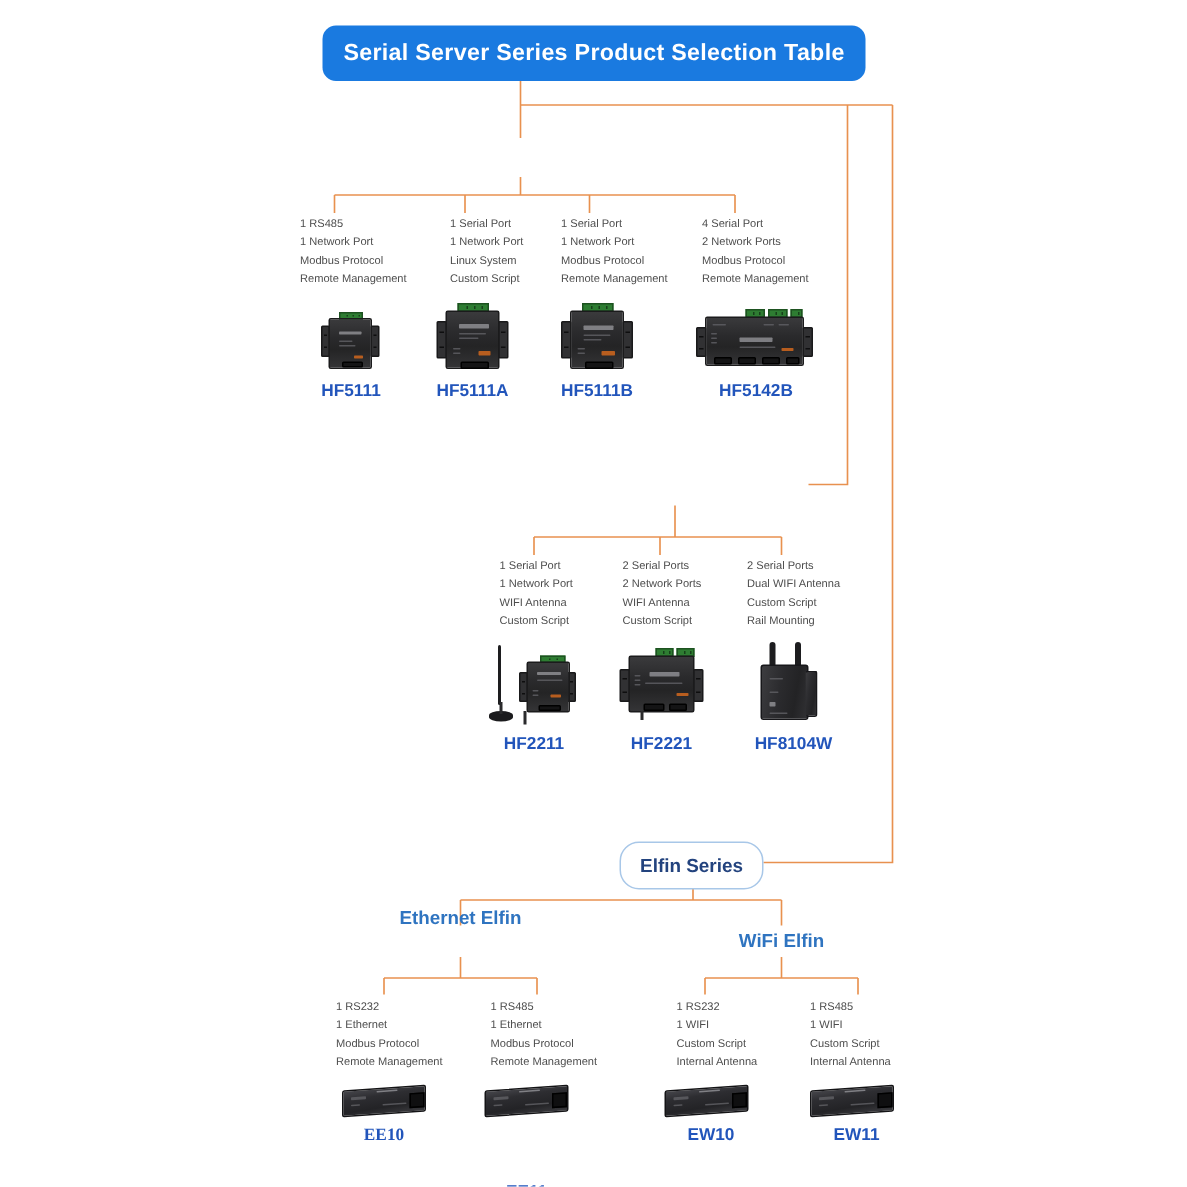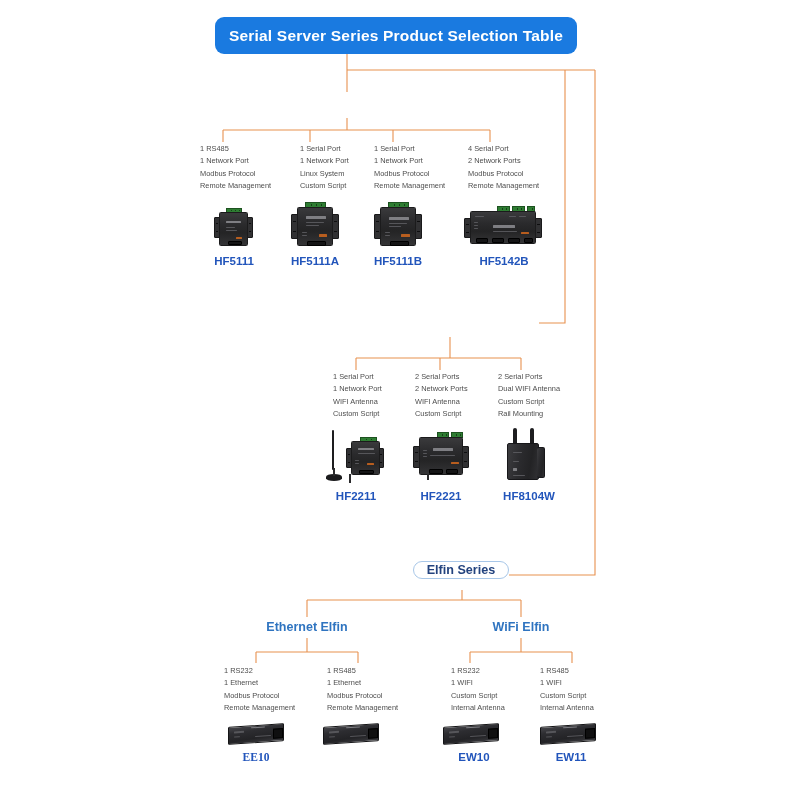--- a/index.html
+++ b/index.html
@@ -356,23 +356,23 @@
     <div class="rail-body" style="left:4px;top:15px;width:32px;height:37px;">
       <div class="silk dim" style="left:5px;top:8px;width:9px;height:1px;"></div>
       <div class="silk dim" style="left:5px;top:17px;width:6px;height:1px;"></div>
       <div class="silk" style="left:5px;top:24px;width:4px;height:3px;"></div>
       <div class="silk dim" style="left:5px;top:31px;width:12px;height:1px;"></div>
     </div>
     <div class="rail-body" style="left:34px;top:19px;width:8px;height:31px;border-left:none;"></div>
   </div>
   <div class="prod-label" style="left:487px;top:490px;width:84px;">HF8104W</div>
 
-  <div class="cat-box" style="left:413px;top:561px;width:96px;height:18px;">Elfin Series</div>
-
-  <div class="sub-label" style="left:247px;top:620px;width:120px;text-align:center;">Ethernet Elfin</div>
+  <div class="cat-box" style="left:413px;top:561px;width:96px;height:32px;">Elfin Series</div>
+
+  <div class="sub-label" style="left:247px;top:605px;width:120px;text-align:center;">Ethernet Elfin</div>
   <div class="sub-label" style="left:466px;top:620px;width:110px;">WiFi Elfin</div>
 
   <div class="spec" style="left:224px;top:665px;">
     <div>1 RS232</div>
     <div>1 Ethernet</div>
     <div>Modbus Protocol</div>
     <div>Remote Management</div>
   </div>
   <div class="spec" style="left:327px;top:665px;">
     <div>1 RS485</div>

